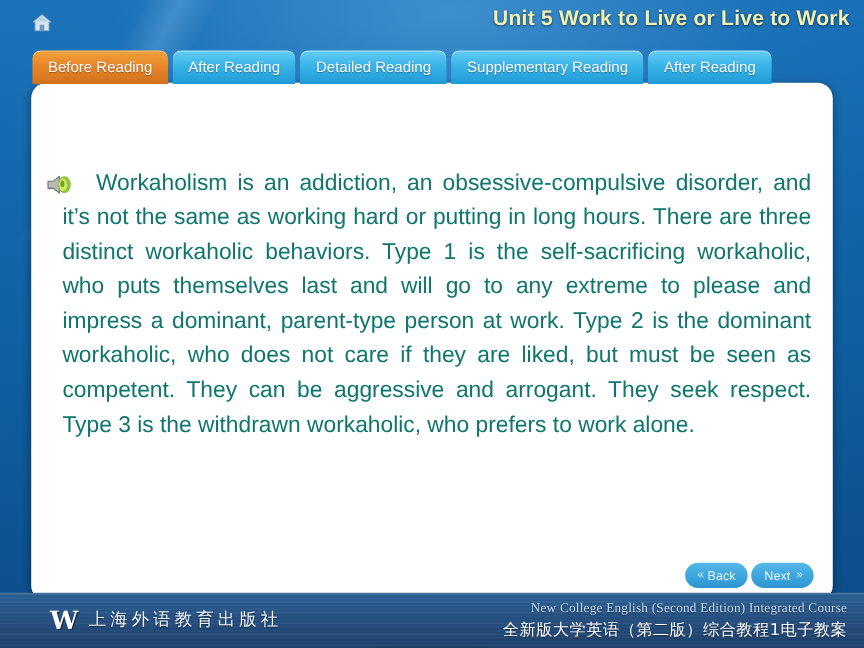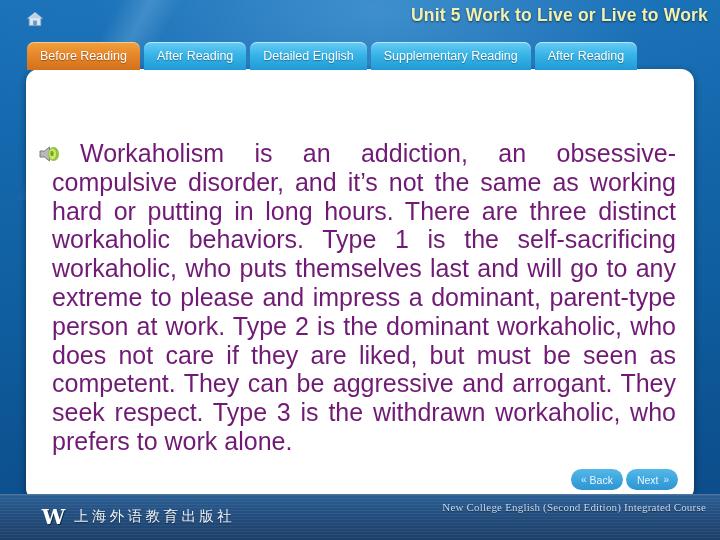--- a/index.html
+++ b/index.html
@@ -102,23 +102,23 @@
     font-size: 20px;
     color: #111111;
     letter-spacing: 0.2px;
   }
 
   .body-text {
     position: absolute;
     left: 26px;
     right: 18px;
     top: 70px;
-    font-size: 25px;
+    font-size: 19px;
     line-height: 28.8px;
-    color: #701a75;
+    color: #0f766e;
     text-align: justify;
     text-justify: inter-word;
   }
   .body-text .indent {
     display: inline-block;
     width: 28px;
   }
 
   .speaker-icon {
     position: absolute;
@@ -234,21 +234,21 @@
   </div>
 
   <div class="tabbar">
     <div class="tab active">
       <span>Before Reading</span>
     </div>
     <div class="tab">
       <span>After Reading</span>
     </div>
     <div class="tab">
-      <span>Detailed English</span>
+      <span>Detailed Reading</span>
     </div>
     <div class="tab">
       <span>Supplementary Reading</span>
     </div>
     <div class="tab">
       <span>After Reading</span>
     </div>
   </div>
 
   <div class="panel">
@@ -281,16 +281,17 @@
 
   <div class="footer">
 
     <div class="logo-wrap">
       <div class="logo-mark">W</div>
       <div class="logo-cn">上海外语教育出版社</div>
     </div>
 
     <div class="footer-right">
       <div class="footer-en">New College English (Second Edition) Integrated Course</div>
+      <div class="footer-cn">全新版大学英语（第二版）综合教程1电子教案</div>
     </div>
   </div>
 
 </div>
 
 </body></html>

